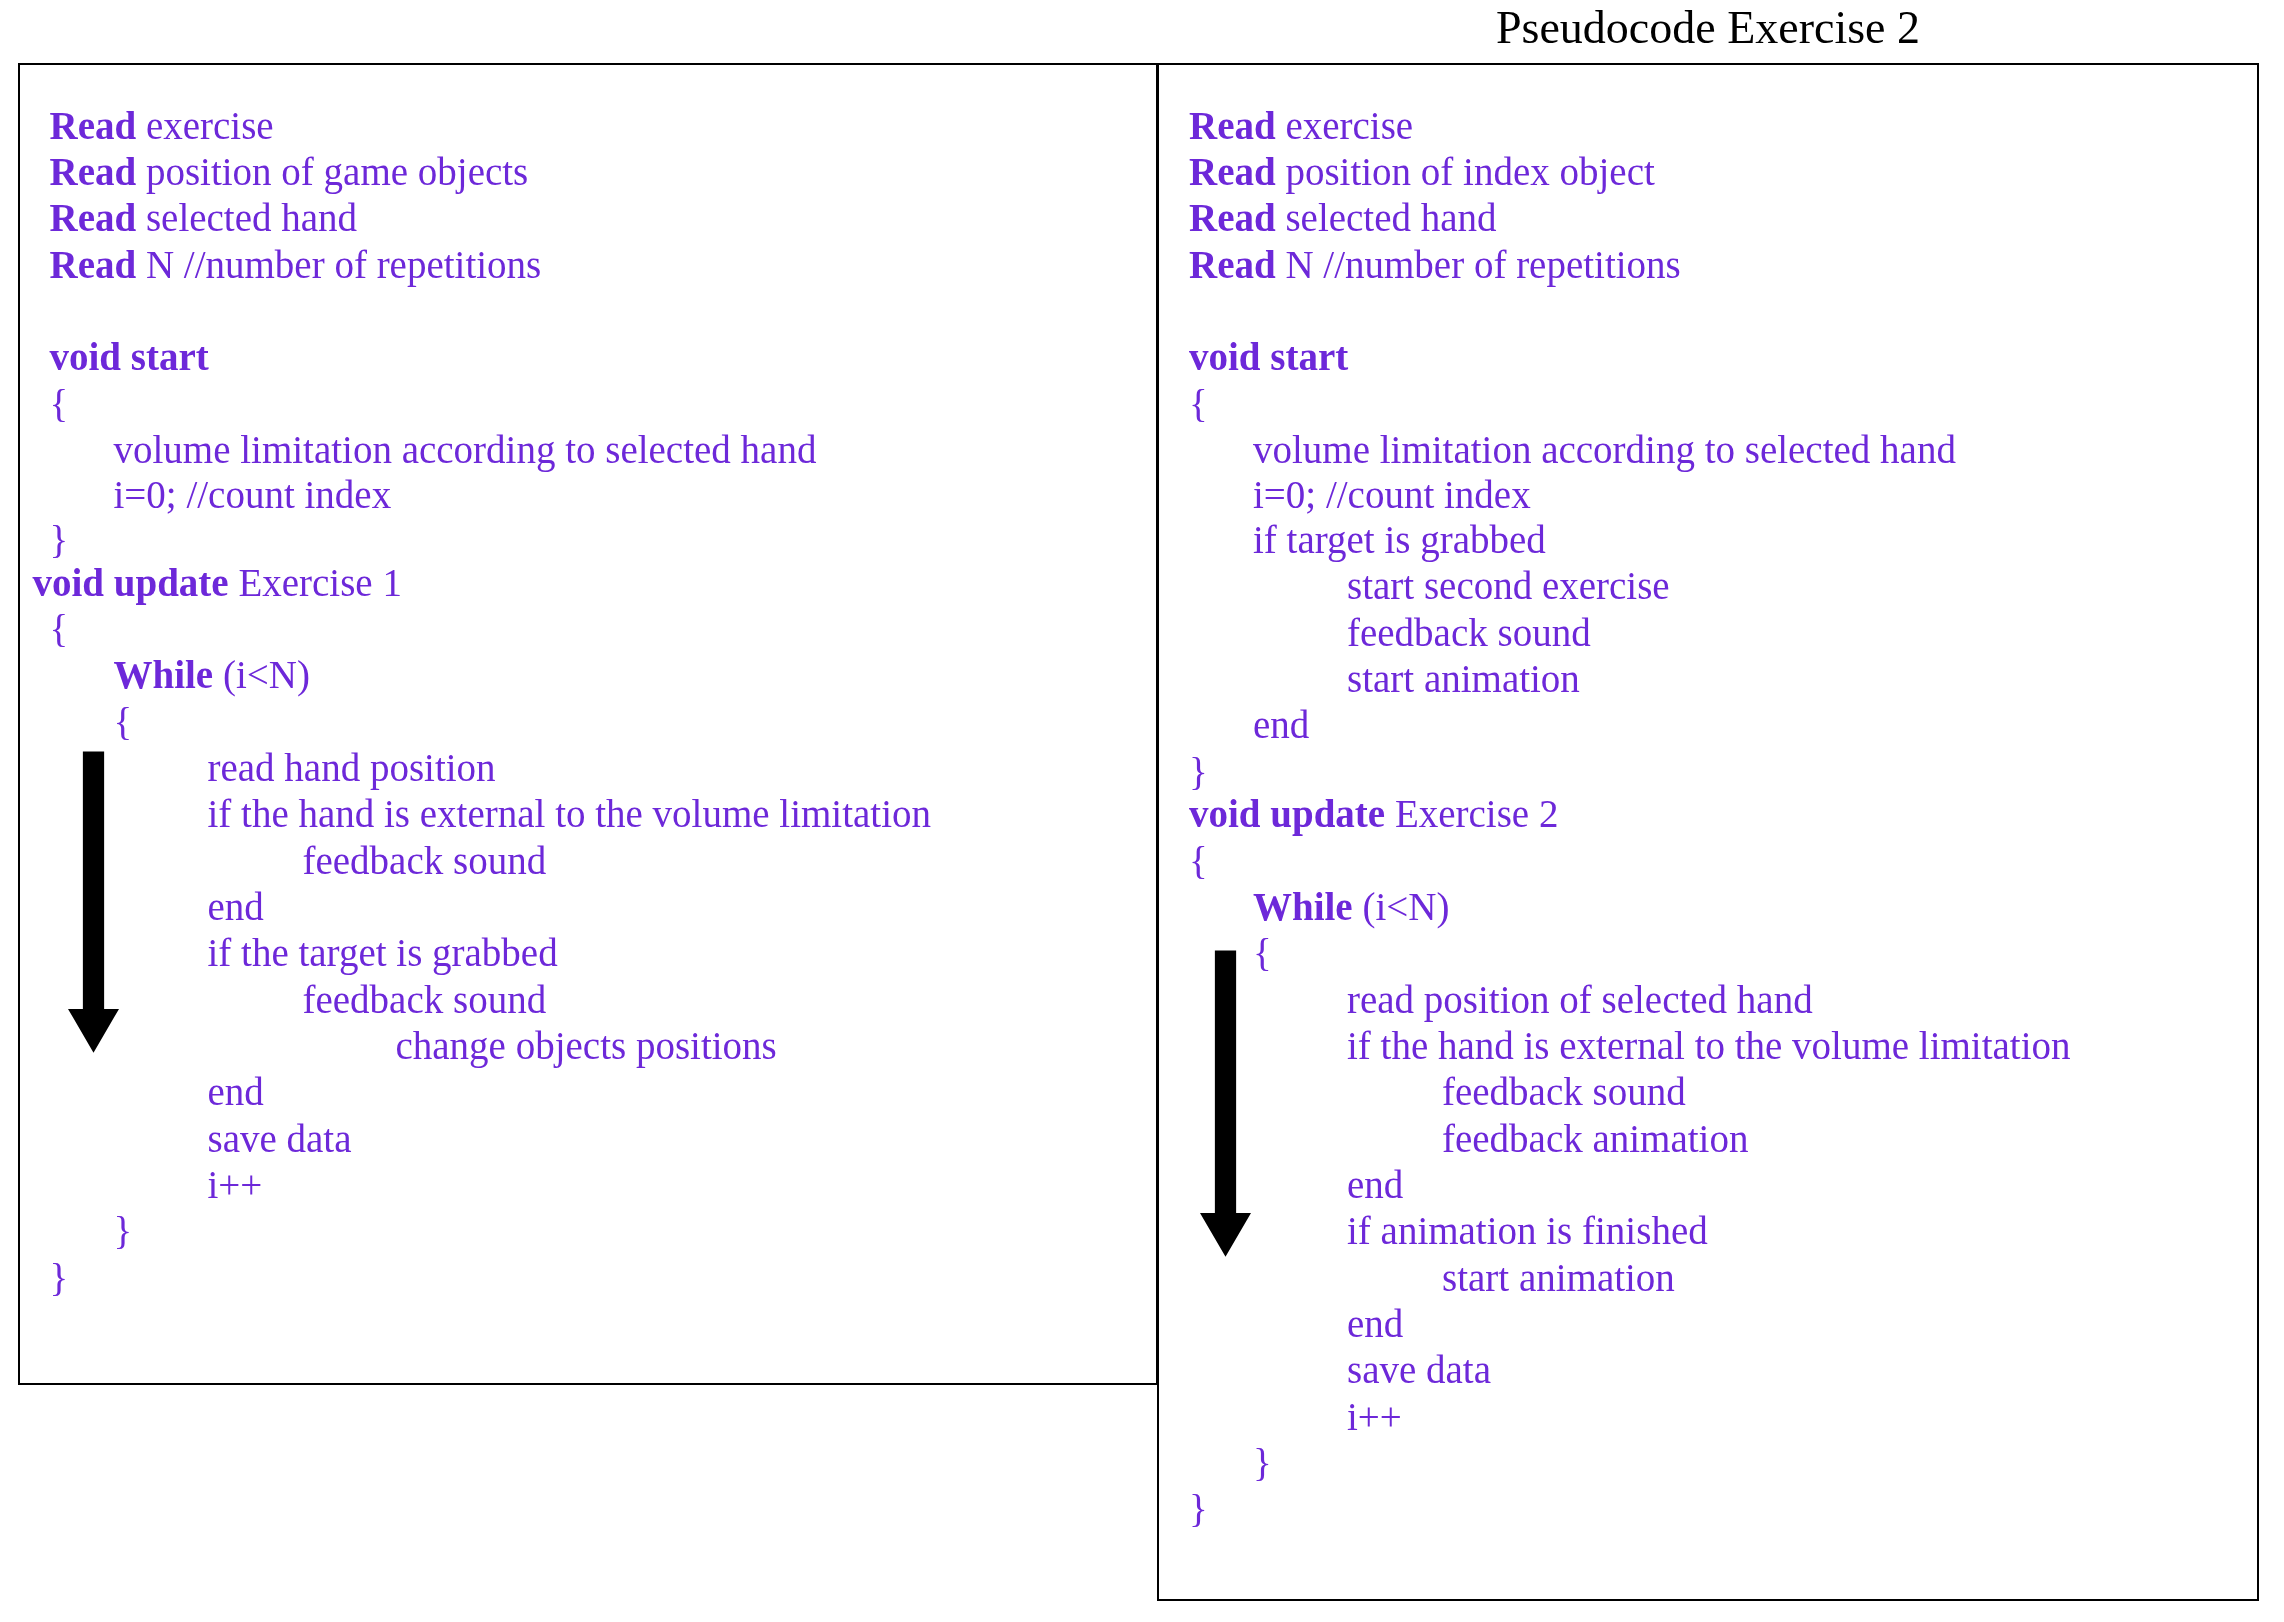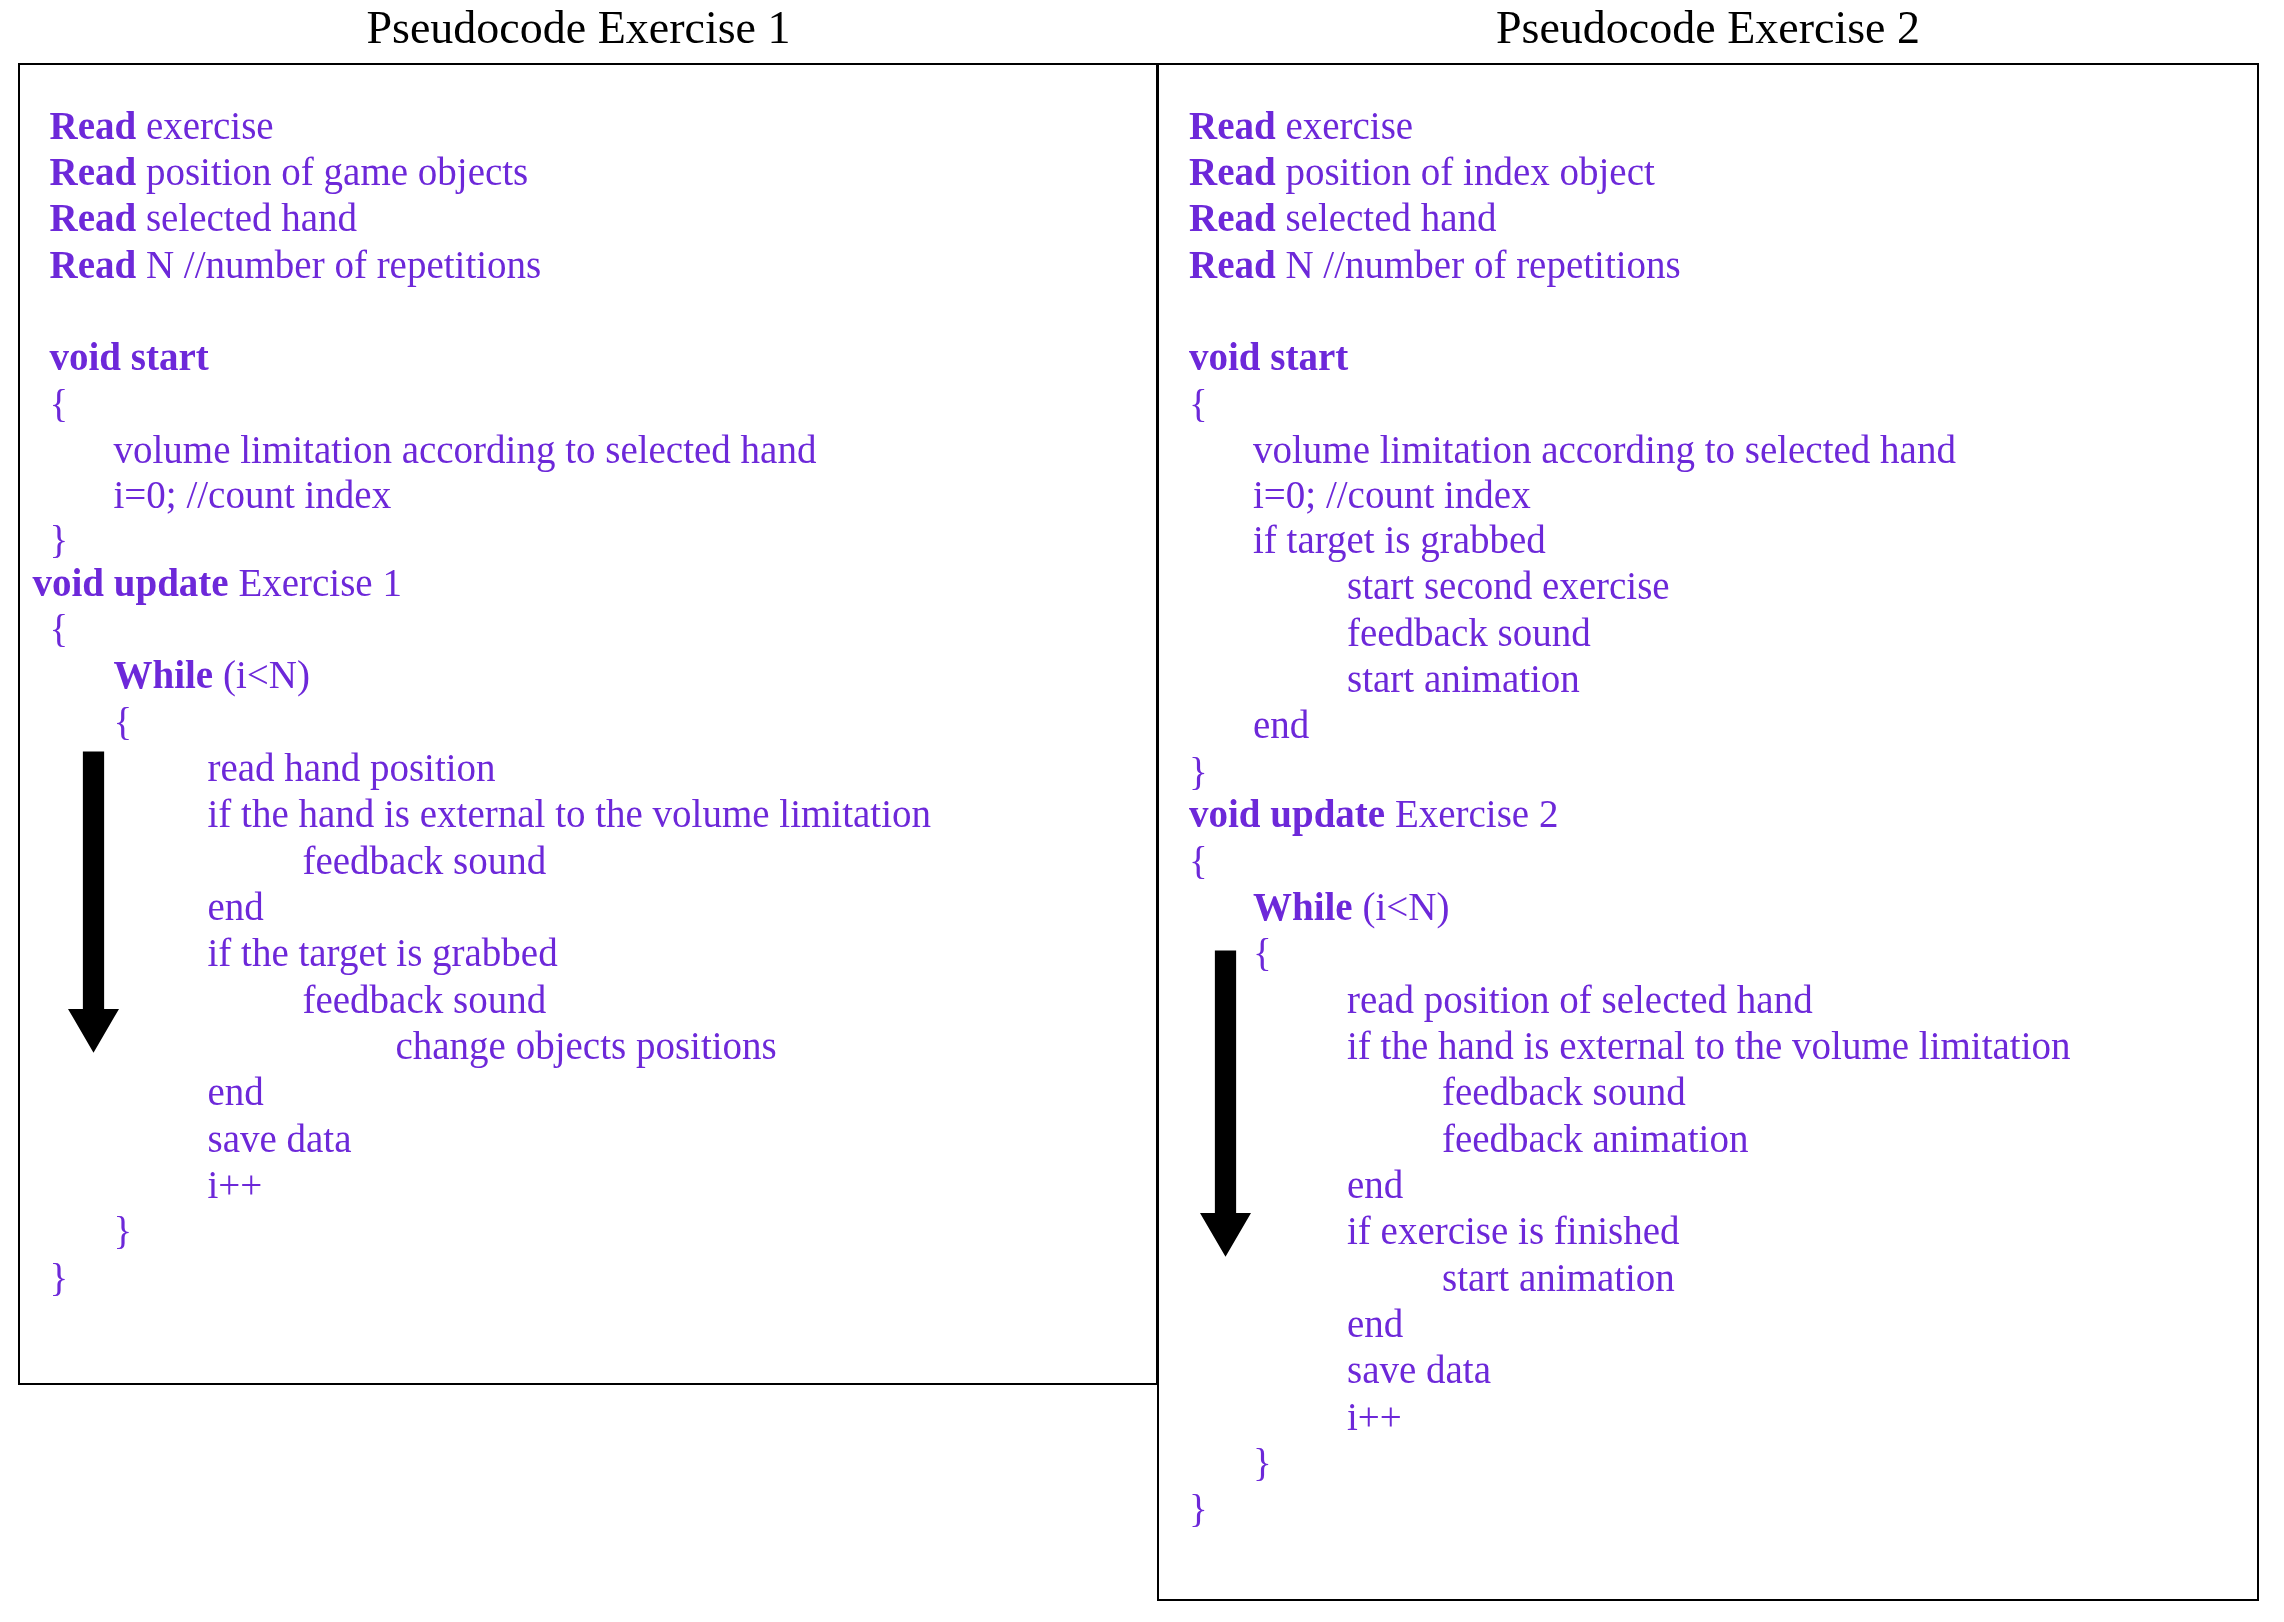--- a/index.html
+++ b/index.html
@@ -68,21 +68,20 @@
   .loop-arrow {
     position: absolute;
   }
   .loop-arrow svg { display: block; }
 </style>
 </head>
 <body>
 
 <div id="page">
 
-  <div class="col-title" id="title-1">Pseudocode Exercise 1</div>
 
   <div class="code-box" id="box-1">
     <div class="code-lines" id="lines-1">
         <div class="code-line" style="left: 30px; top: 38px;"><span class="kw">Read</span><span> exercise</span></div>
         <div class="code-line" style="left: 30px; top: 84px;"><span class="kw">Read</span><span> position of game objects</span></div>
         <div class="code-line" style="left: 30px; top: 130px;"><span class="kw">Read</span><span> selected hand</span></div>
         <div class="code-line" style="left: 30px; top: 177px;"><span class="kw">Read</span><span> N //number of repetitions</span></div>
         <div class="code-line" style="left: 30px; top: 269px;"><span class="kw">void start</span></div>
         <div class="code-line" style="left: 30px; top: 316px;"><span class="brace">{</span></div>
         <div class="code-line" style="left: 94px; top: 362px;"><span>volume limitation according to selected hand</span></div>
@@ -132,21 +131,21 @@
         <div class="code-line" style="left: 30px; top: 684px;"><span class="brace">}</span></div>
         <div class="code-line" style="left: 30px; top: 726px;"><span class="kw">void update</span><span> Exercise 2</span></div>
         <div class="code-line" style="left: 30px; top: 773px;"><span class="brace">{</span></div>
         <div class="code-line" style="left: 94px; top: 819px;"><span class="kw">While</span><span> (i&lt;N)</span></div>
         <div class="code-line" style="left: 94px; top: 865px;"><span class="brace">{</span></div>
         <div class="code-line" style="left: 188px; top: 912px;"><span>read position of selected hand</span></div>
         <div class="code-line" style="left: 188px; top: 958px;"><span>if the hand is external to the volume limitation</span></div>
         <div class="code-line" style="left: 283px; top: 1004px;"><span>feedback sound</span></div>
         <div class="code-line" style="left: 283px; top: 1051px;"><span>feedback animation</span></div>
         <div class="code-line" style="left: 188px; top: 1097px;"><span>end</span></div>
-        <div class="code-line" style="left: 188px; top: 1143px;"><span>if exercise is finished</span></div>
+        <div class="code-line" style="left: 188px; top: 1143px;"><span>if animation is finished</span></div>
         <div class="code-line" style="left: 283px; top: 1190px;"><span>start animation</span></div>
         <div class="code-line" style="left: 188px; top: 1236px;"><span>end</span></div>
         <div class="code-line" style="left: 188px; top: 1282px;"><span>save data</span></div>
         <div class="code-line" style="left: 188px; top: 1329px;"><span>i++</span></div>
         <div class="code-line" style="left: 94px; top: 1375px;"><span class="brace">}</span></div>
         <div class="code-line" style="left: 30px; top: 1421px;"><span class="brace">}</span></div>
       </div>
     <div class="loop-arrow" id="arrow-2" style="left: 41px; top: 885px;">
         <svg width="51" height="307" viewBox="0 0 81.6 490">
           <path d="M 23.799999999999997 0 L 57.8 0 L 57.8 420 L 81.6 420 L 40.8 490 L 0 420 L 23.799999999999997 420 Z" fill="#000000"></path>

